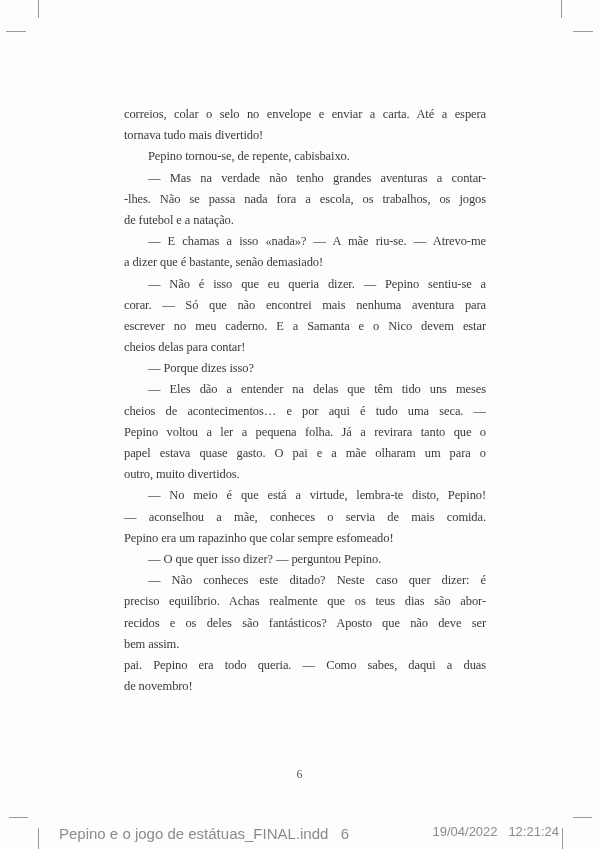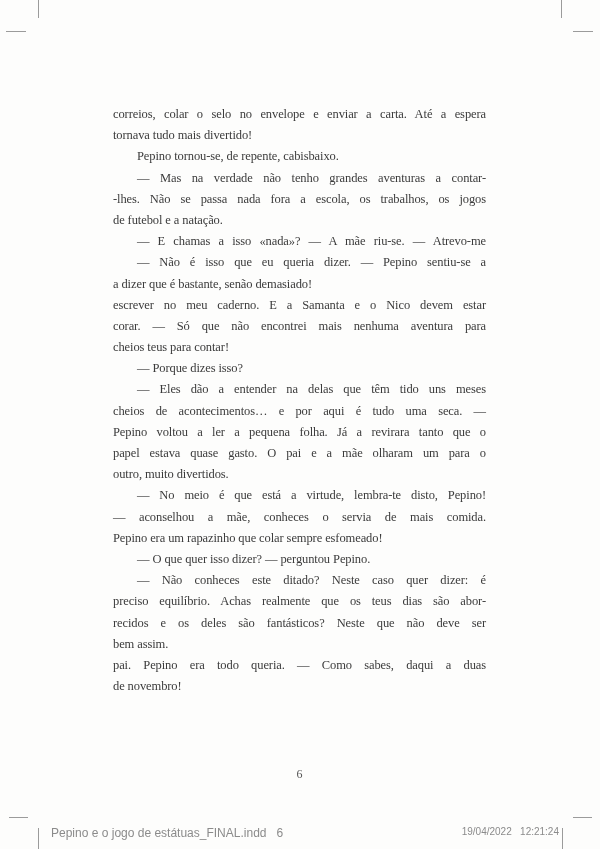--- a/index.html
+++ b/index.html
@@ -26,45 +26,46 @@
     color: #3b3b3b;
     font-size: 12.5px;
     letter-spacing: -0.1px;
   }
   .ln {
     height: 21.2px;
     line-height: 21.2px;
     text-align: justify;
     text-align-last: justify;
     white-space: normal;
+    margin-left: 11px;
   }
   .ln.end { text-align-last: left; }
   .ln.ind { text-indent: 24px; }
   .page-number {
     position: absolute;
     left: 113px; top: 766px; width: 373px;
     text-align: center;
     font-size: 12px;
     line-height: 16px;
     color: #555555;
   }
   .footer-left {
     position: absolute;
-    left: 51px; top: 828px;
+    left: 59px; top: 828px;
     font-family: "Liberation Sans", sans-serif;
-    font-size: 12px;
+    font-size: 15px;
     line-height: 11px;
     color: #8b8b8b;
     white-space: pre;
   }
   .footer-right {
     position: absolute;
     right: 41px; top: 826px;
     font-family: "Liberation Sans", sans-serif;
-    font-size: 10px;
+    font-size: 13px;
     line-height: 11px;
     color: #8b8b8b;
     white-space: pre;
     text-align: right;
   }
 </style>
 </head>
 <body>
 
 <div class="page">
@@ -79,38 +80,38 @@
   <div class="crop" style="left:573px; top:817px; width:19px; height:1px;"></div>
 
   <div class="text-block">
     <div class="ln">correios, colar o selo no envelope e enviar a carta. Até a espera</div>
     <div class="ln end">tornava tudo mais divertido!</div>
     <div class="ln ind end">Pepino tornou-se, de repente, cabisbaixo.</div>
     <div class="ln ind">— Mas na verdade não tenho grandes aventuras a contar-</div>
     <div class="ln">-lhes. Não se passa nada fora a escola, os trabalhos, os jogos</div>
     <div class="ln end">de futebol e a natação.</div>
     <div class="ln ind">— E chamas a isso «nada»? — A mãe riu-se. — Atrevo-me</div>
+    <div class="ln end">a dizer que é bastante, senão demasiado!</div>
     <div class="ln ind">— Não é isso que eu queria dizer. — Pepino sentiu-se a</div>
-    <div class="ln end">a dizer que é bastante, senão demasiado!</div>
+    <div class="ln">corar. — Só que não encontrei mais nenhuma aventura para</div>
     <div class="ln">escrever no meu caderno. E a Samanta e o Nico devem estar</div>
-    <div class="ln">corar. — Só que não encontrei mais nenhuma aventura para</div>
-    <div class="ln end">cheios teus para contar!</div>
+    <div class="ln end">cheios delas para contar!</div>
     <div class="ln ind end">— Porque dizes isso?</div>
     <div class="ln ind">— Eles dão a entender na delas que têm tido uns meses</div>
     <div class="ln">cheios de acontecimentos… e por aqui é tudo uma seca. —</div>
     <div class="ln">Pepino voltou a ler a pequena folha. Já a revirara tanto que o</div>
     <div class="ln">papel estava quase gasto. O pai e a mãe olharam um para o</div>
     <div class="ln end">outro, muito divertidos.</div>
     <div class="ln ind">— No meio é que está a virtude, lembra-te disto, Pepino!</div>
     <div class="ln">— aconselhou a mãe, conheces o servia de mais comida.</div>
     <div class="ln end">Pepino era um rapazinho que colar sempre esfomeado!</div>
     <div class="ln ind end">— O que quer isso dizer? — perguntou Pepino.</div>
     <div class="ln ind">— Não conheces este ditado? Neste caso quer dizer: é</div>
     <div class="ln">preciso equilíbrio. Achas realmente que os teus dias são abor-</div>
-    <div class="ln">recidos e os deles são fantásticos? Neste que não deve ser</div>
+    <div class="ln">recidos e os deles são fantásticos? Aposto que não deve ser</div>
     <div class="ln end">bem assim.</div>
     <div class="ln">pai. Pepino era todo queria. — Como sabes, daqui a duas</div>
     <div class="ln end">de novembro!</div>
   </div>
 
   <div class="page-number">6</div>
 
   <div class="footer-left">Pepino e o jogo de estátuas_FINAL.indd   6</div>
   <div class="footer-right">19/04/2022   12:21:24</div>
 

